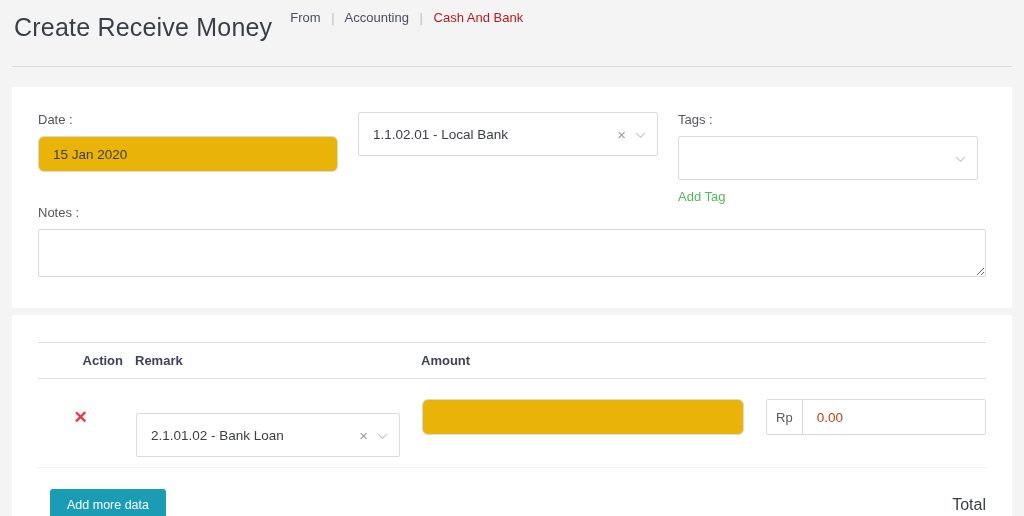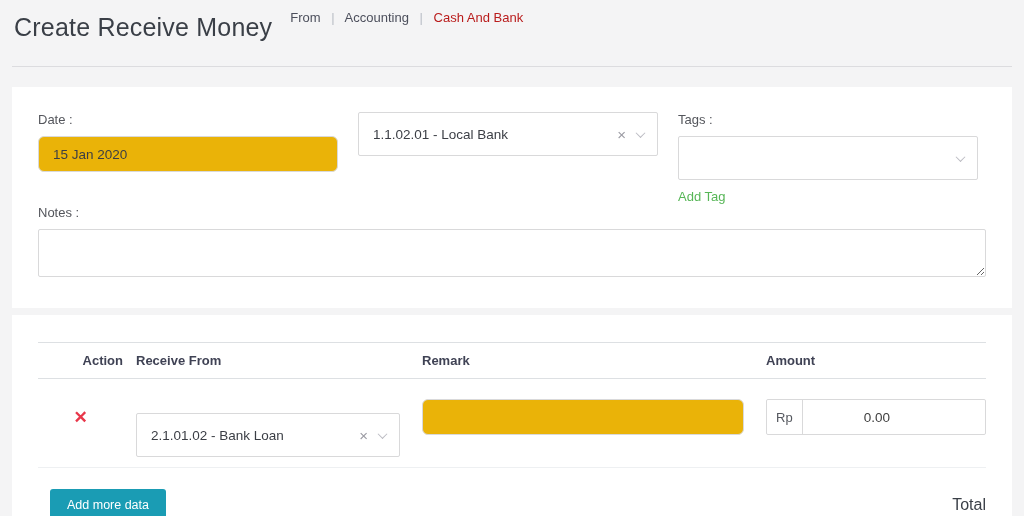--- a/index.html
+++ b/index.html
@@ -61,28 +61,28 @@
   .t-head .th { padding: 10px 12px; }
   .t-head .th.action { text-align: right; padding-left: 0; padding-right: 0; }
   .t-head .th.receive-from { padding-left: 13px; }
   .t-head .th.amount { padding-left: 11px; }
   .t-row { padding: 20px 0 10px 0; border-bottom: 1px solid #eef0f2; align-items: start; }
   .cell-action { display: flex; justify-content: center; align-items: center; height: 36px; }
   .delete-x { color: #e8374a; font-size: 17px; font-weight: bold; cursor: pointer; line-height: 1; }
   .cell-receive-from { padding: 14px 10px 0 13px; }
   .cell-remark { padding: 0 11px 0 12px; }
   .cell-amount { padding: 0 0 0 11px; }
-  .amount-group { display: flex; border: 1px solid #d9d9da; border-radius: 2px; height: 36px; background: #fff; gap: 47px; }
+  .amount-group { display: flex; border: 1px solid #d9d9da; border-radius: 2px; height: 36px; background: #fff; }
   .currency-addon {
     display: flex; align-items: center; padding: 0 9px; border-right: 1px solid #d9d9da;
     font-size: 13px; color: #55585f; background: #fff; border-radius: 2px 0 0 2px;
   }
   .amount-input {
     border: none; outline: none; flex: 1; min-width: 0; padding: 0 14px;
-    font-size: 13.5px; color: #404040; font-family: "Liberation Sans", sans-serif; border-radius: 0 2px 2px 0;
+    font-size: 13.5px; color: #c2410c; font-family: "Liberation Sans", sans-serif; border-radius: 0 2px 2px 0;
   }
 
   
   .table-footer { display: flex; align-items: center; margin-top: 21px; }
   .add-more-btn {
     margin-left: 12px; background: #1a9cb4; color: #ffffff; border: none; border-radius: 3px;
     font-size: 12.5px; padding: 9px 17px; cursor: pointer; font-family: "Liberation Sans", sans-serif;
   }
   .total-label { margin-left: auto; font-size: 16px; color: #3a3f47; text-align: right; }
   .total-value { width: 232px; text-align: right; font-size: 16px; color: #3a3f47; }
@@ -128,21 +128,20 @@
   <div class="notes-section">
     <label class="field-label">Notes :</label>
     <textarea class="notes-area" style=""></textarea>
   </div>
 </div>
 
 <div class="card card-table">
 
   <div class="t-head">
     <div class="th action">Action</div>
-    <div class="th receive-from">Receive From</div>
     <div class="th remark">Remark</div>
     <div class="th amount">Amount</div>
   </div>
 
   <div class="t-row">
     <div class="cell-action">
       <span class="delete-x">✕</span>
     </div>
     <div class="cell-receive-from">
       <div class="select">

